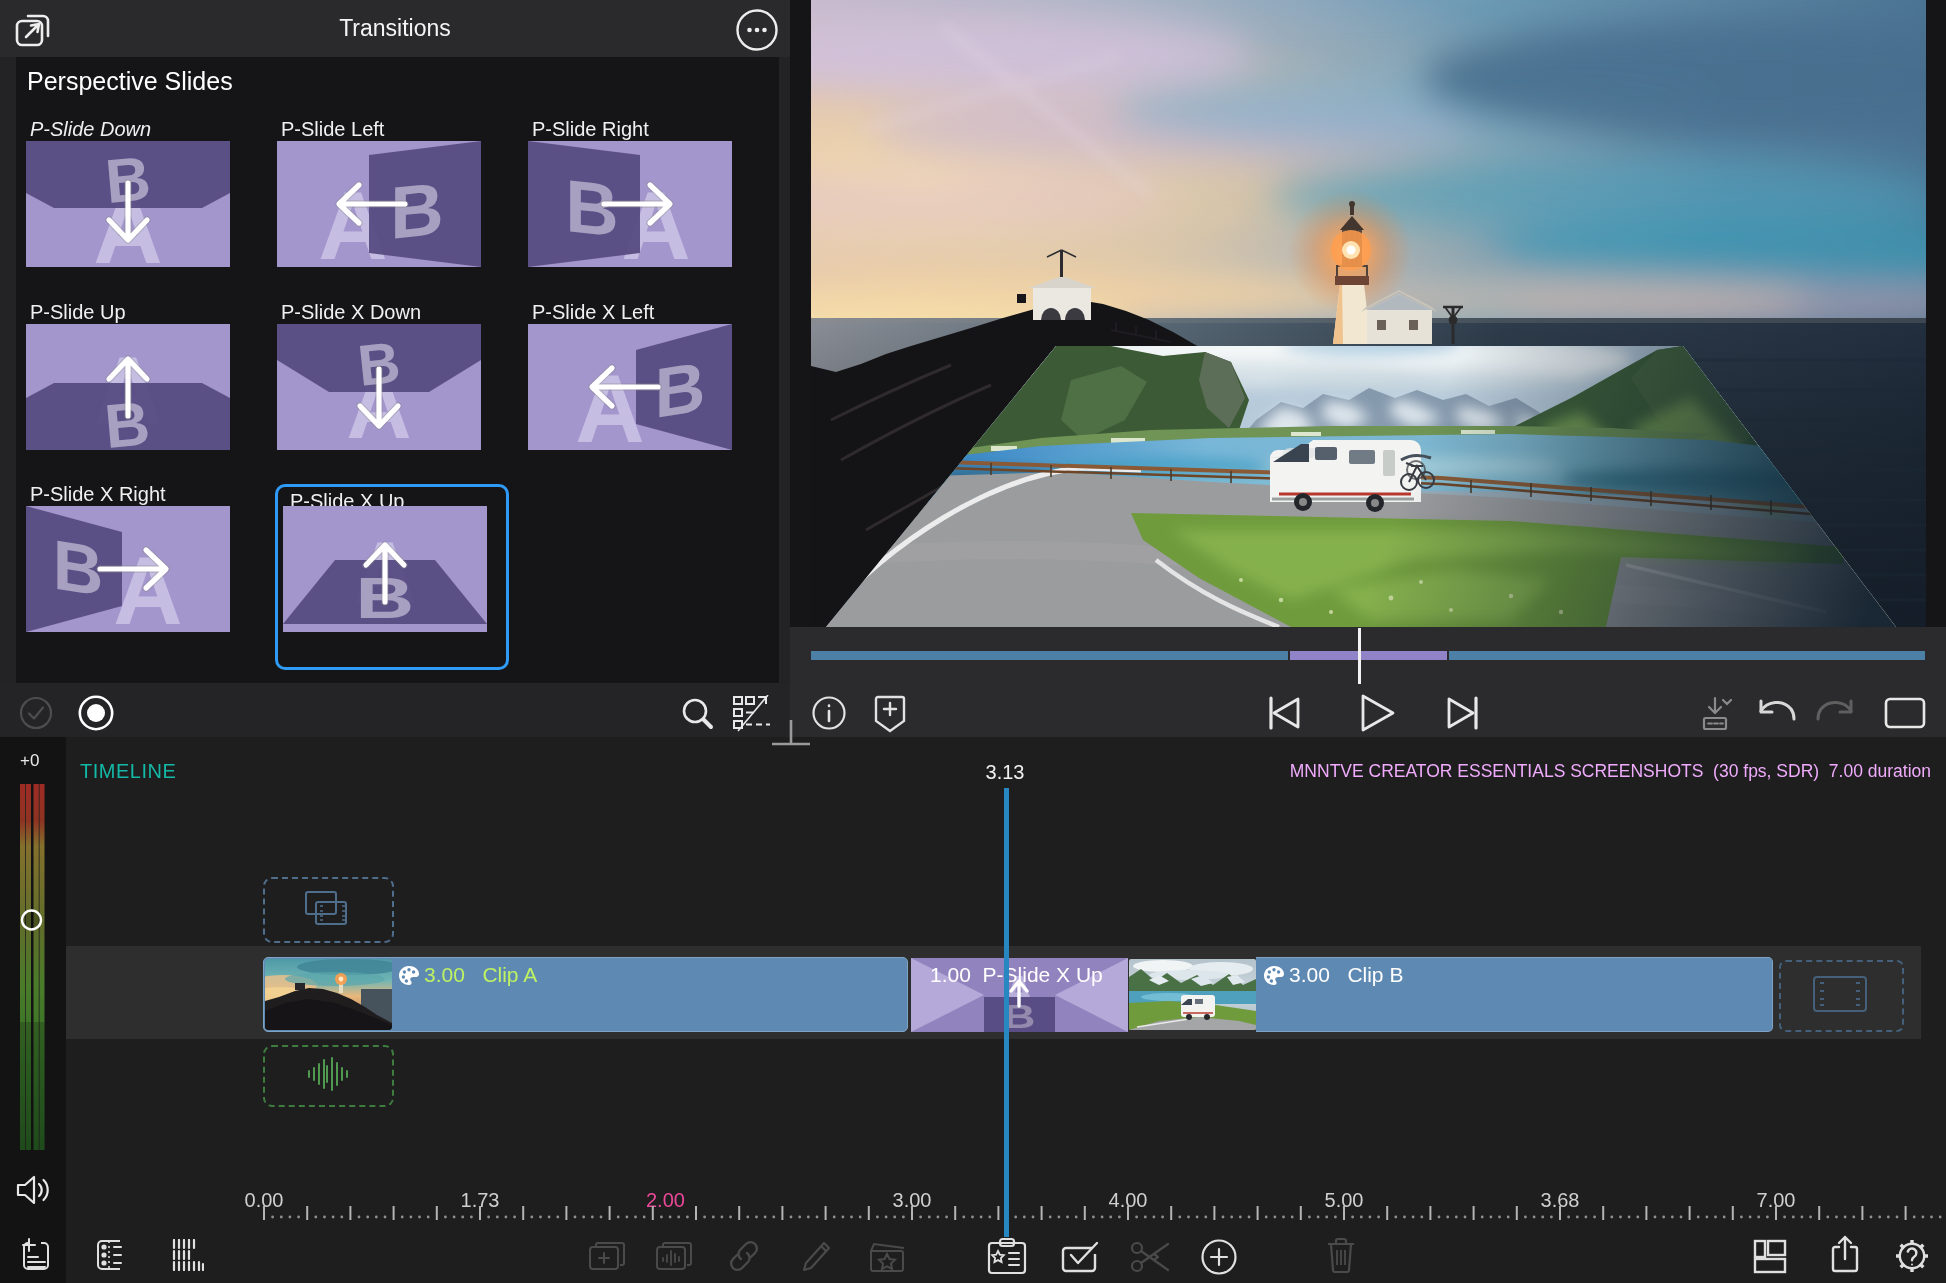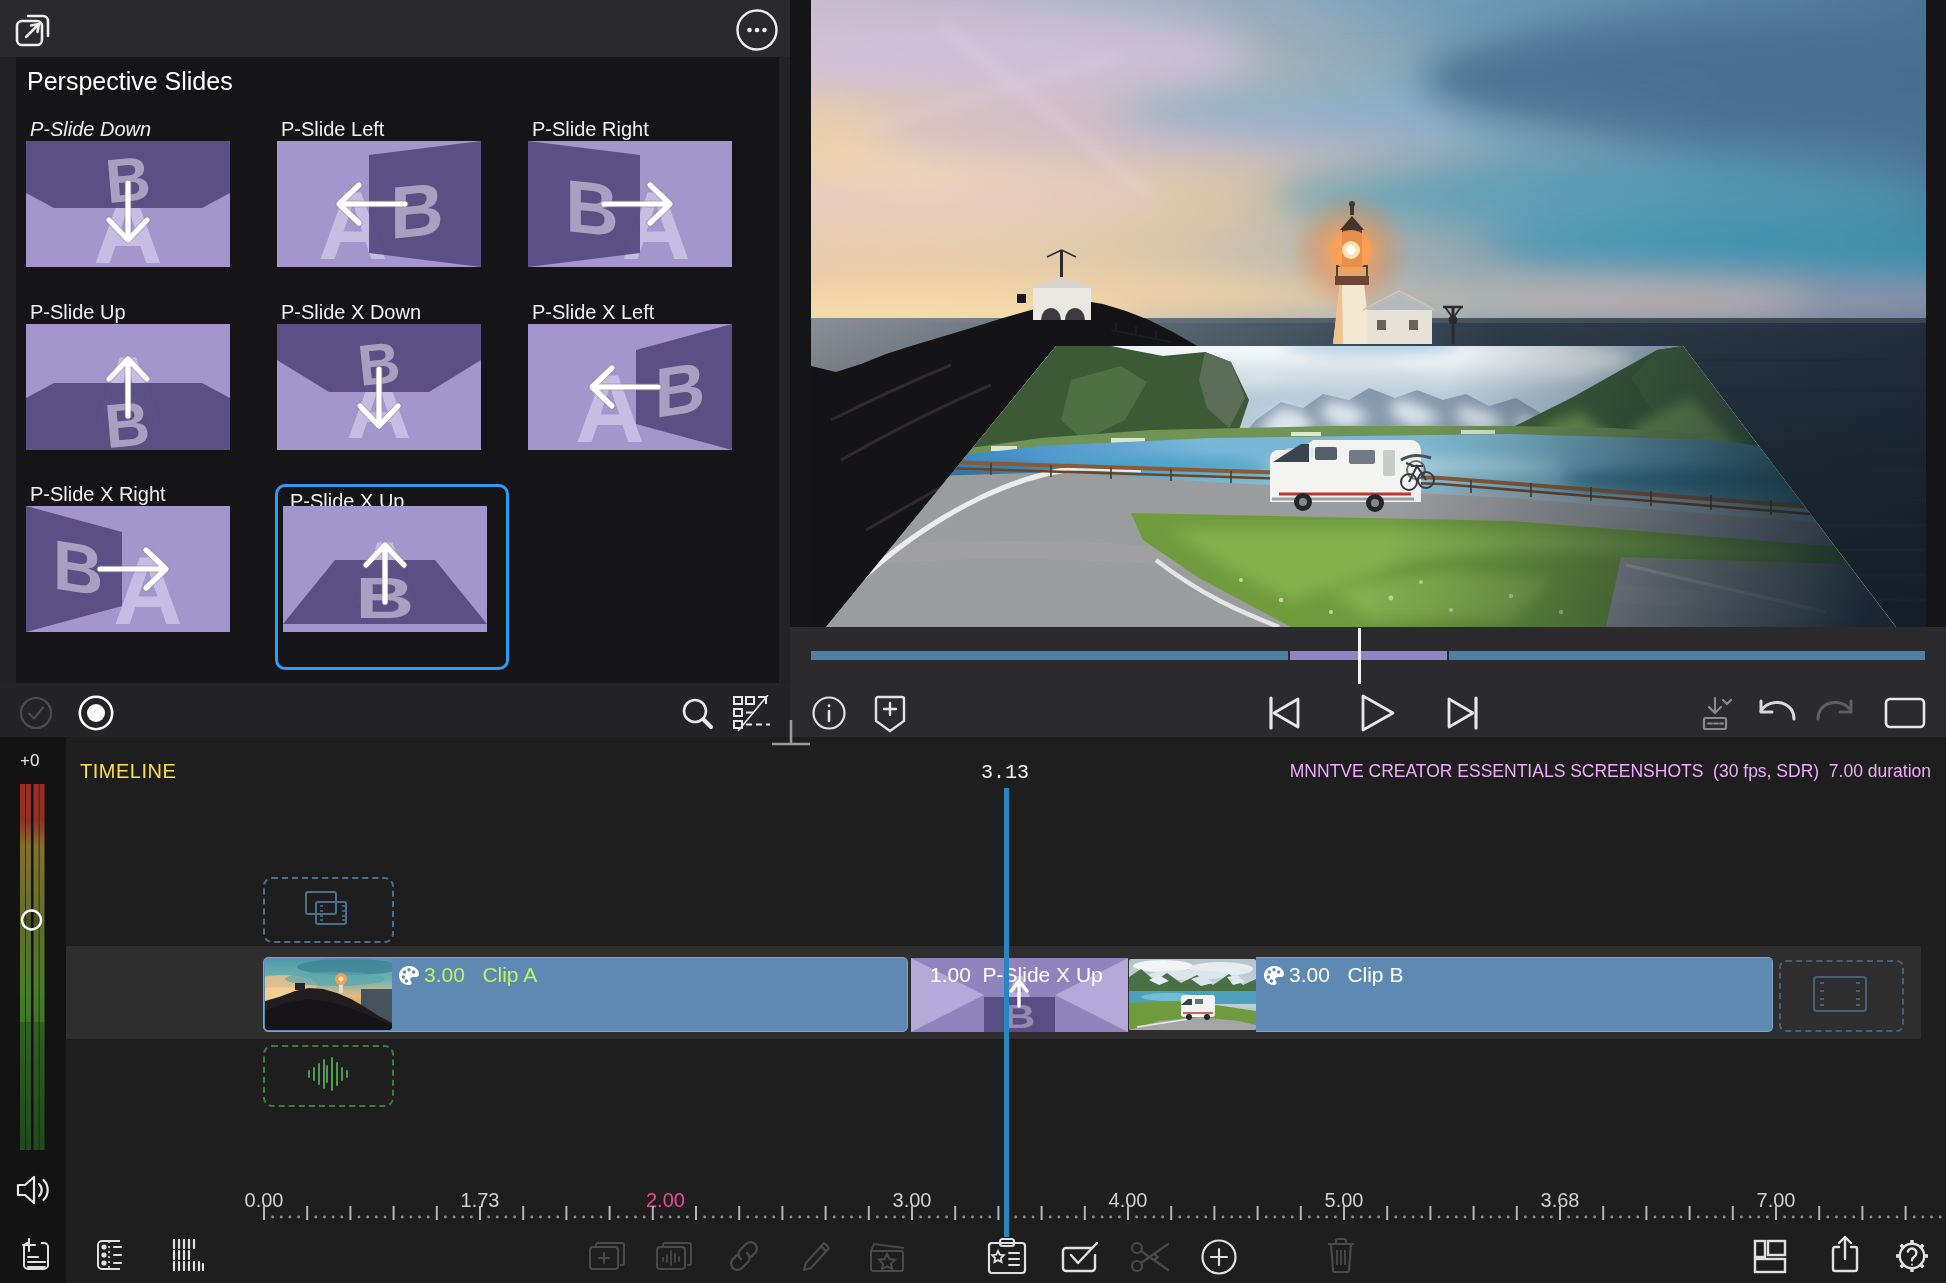--- a/index.html
+++ b/index.html
@@ -8,20 +8,21 @@
   #stage{position:relative;width:1946px;height:1283px;background:#1e1e1e;}
   .lbl{color:#f0f0f0;font-size:20px;}
 </style>
 </head>
 <body>
 <div id="stage">
 
   <div class="abs" style="left:0;top:0;width:790px;height:745px;background:#232325;">
 
     <div class="abs" style="left:0;top:0;width:790px;height:57px;background:#2a2a2c;"></div>
+    <div class="abs" style="left:0;top:15px;width:790px;text-align:center;color:#f5f5f5;font-size:23px;">Transitions</div>
 
     <svg class="abs" style="left:14px;top:10px;" width="44" height="40" viewBox="0 0 44 40">
       <rect x="3" y="11" width="25" height="24" rx="5" fill="none" stroke="#ededed" stroke-width="2.6"></rect>
       <path d="M14 6 h15 a5 5 0 0 1 5 5 v15" fill="none" stroke="#ededed" stroke-width="2.6" stroke-linecap="round"></path>
       <path d="M12 27 L25 14 M25 14 l-8 1.5 M25 14 l-1.5 8" fill="none" stroke="#ededed" stroke-width="2.6" stroke-linecap="round" stroke-linejoin="round"></path>
     </svg>
 
     <svg class="abs" style="left:734px;top:7px;" width="46" height="46" viewBox="0 0 46 46">
       <circle cx="23" cy="23" r="19.5" fill="none" stroke="#ededed" stroke-width="2.4"></circle>
       <circle cx="15.5" cy="23" r="2.3" fill="#ededed"></circle>
@@ -490,22 +491,22 @@
     <rect x="15.5" y="0" width="11" height="366" fill="url(#meterG)"></rect>
     <rect x="7" y="0" width="1" height="366" fill="#20201f" opacity="0.8"></rect>
     <rect x="20.7" y="0" width="1" height="366" fill="#20201f" opacity="0.8"></rect>
     <rect x="2" y="238" width="24.5" height="128" fill="#0d0d0d" opacity="0.22"></rect>
     <circle cx="13.5" cy="136" r="9.5" fill="rgba(0,0,0,0.25)" stroke="#ffffff" stroke-width="2.4"></circle>
   </svg>
   <svg class="abs" style="left:14px;top:1172px;" width="40" height="36" viewBox="0 0 40 36">
     <path d="M4 13 h7 l9 -8 v26 l-9 -8 h-7 Z" fill="none" stroke="#e8e8e8" stroke-width="2.2" stroke-linejoin="round"></path>
     <path d="M25 12 a8 8 0 0 1 0 12 M29.5 8 a14 14 0 0 1 0 20" fill="none" stroke="#e8e8e8" stroke-width="2.2" stroke-linecap="round"></path>
   </svg>
-  <div class="abs" style="left:80px;top:760px;color:#fde047;font-size:20px;letter-spacing:0.5px;">TIMELINE</div>
-  <div class="abs" style="left:955px;top:761px;width:100px;text-align:center;color:#f0f0f0;font-size:20px;font-family:Liberation Mono, monospace;">3.13</div>
+  <div class="abs" style="left:80px;top:760px;color:#14b8a6;font-size:20px;letter-spacing:0.5px;">TIMELINE</div>
+  <div class="abs" style="left:955px;top:761px;width:100px;text-align:center;color:#f0f0f0;font-size:20px;">3.13</div>
   <div class="abs" style="left:1000px;top:761px;width:931px;text-align:right;color:#f0abfc;font-size:17.5px;">MNNTVE CREATOR ESSENTIALS SCREENSHOTS&nbsp;&nbsp;(30 fps, SDR)&nbsp;&nbsp;7.00 duration</div>
 
   <div class="abs" style="left:66px;top:946px;width:1855px;height:93px;background:#2e2e2f;"></div>
 
   <div class="abs" style="left:263px;top:877px;width:127px;height:62px;border:2px dashed #4f6e8c;border-radius:9px;"></div>
   <svg class="abs" style="left:303px;top:889px;" width="48" height="40" viewBox="0 0 48 40">
     <g fill="none" stroke="#4f6e8c" stroke-width="2">
       <rect x="3" y="3" width="30" height="22" rx="2"></rect>
       <rect x="13" y="13" width="30" height="22" rx="2"></rect>
       <path d="M17 17 h3 M17 22 h3 M17 27 h3 M17 31 h3 M39 17 h3 M39 22 h3 M39 27 h3 M39 31 h3" stroke-width="1.5"></path>

